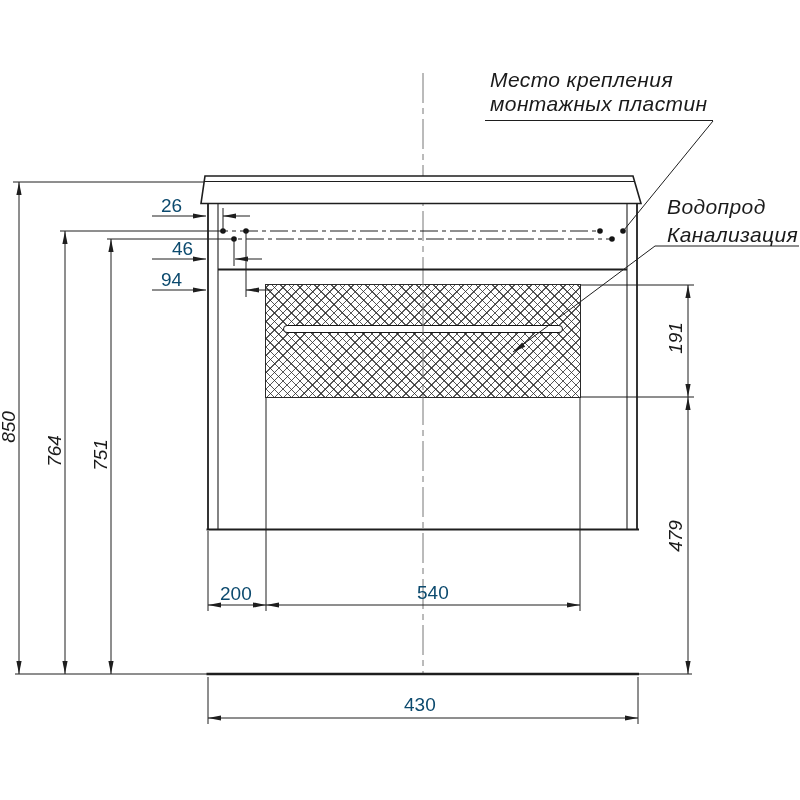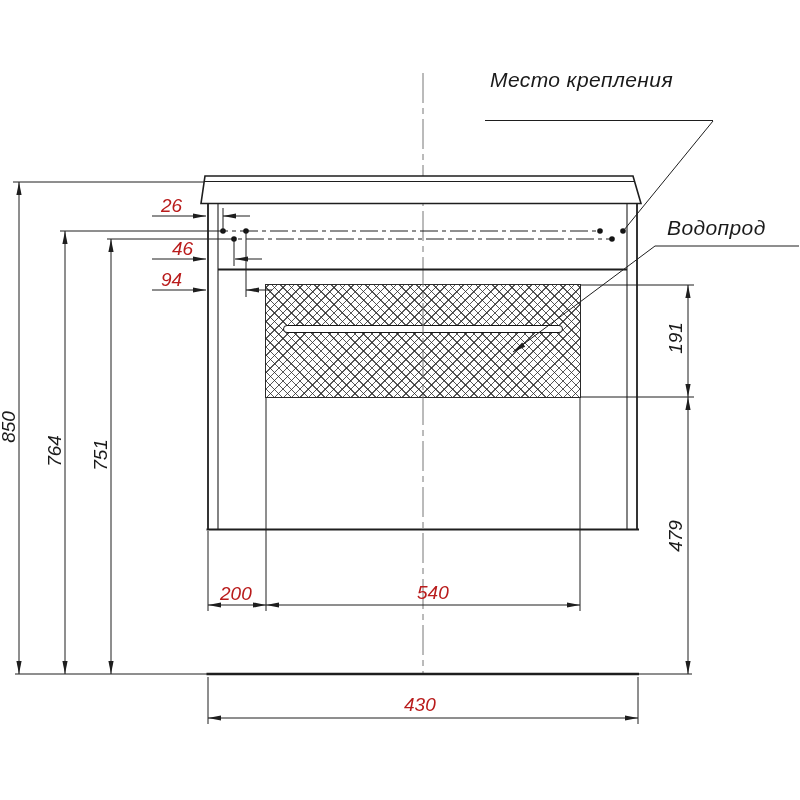--- a/index.html
+++ b/index.html
@@ -7,21 +7,21 @@
     position:relative;width:800px;height:800px;background:#fff;
     font-family:"Liberation Sans","DejaVu Sans",sans-serif;
     color:#1a1a1a;overflow:hidden;
   }
   #stage svg{position:absolute;left:0;top:0;pointer-events:none;}
   .note{
     position:absolute;font-style:italic;font-size:21px;letter-spacing:.4px;
     white-space:nowrap;color:#1a1a1a;
   }
   .hdim{
-    position:absolute;font-style:italic;font-size:19px;white-space:nowrap;color:#b91c1c;
+    position:absolute;font-size:19px;white-space:nowrap;color:#0c4a6e;
   }
   .vdim{
     position:absolute;width:60px;height:20px;display:flex;align-items:center;justify-content:center;
     transform:rotate(-90deg);font-style:italic;font-size:19px;color:#1a1a1a;white-space:nowrap;
   }
   .hatch{
     position:absolute;left:265px;top:284px;width:316px;height:114px;box-sizing:border-box;
     border:1.2px solid #2a2a2a;background-color:#fff;
     background-image:
       repeating-linear-gradient(45deg,transparent 0,transparent 5px,rgba(40,40,40,.78) 5px,rgba(40,40,40,.78) 6px),
@@ -156,21 +156,23 @@
       <path d="M266 605 l-13 -2.6 l0 5.2 z"></path>
       <path d="M266 605 l13 -2.6 l0 5.2 z"></path>
       <path d="M580 605 l-13 -2.6 l0 5.2 z"></path>
       <path d="M208 718 l13 -2.6 l0 5.2 z"></path>
       <path d="M638 718 l-13 -2.6 l0 5.2 z"></path>
       <path d="M513 352 L525.2 346.7 L522.2 342.5 Z"></path>
     </g>
   </svg>
 
   <div class="note" style="left:490px;top:68px">Место крепления</div>
-  <div class="note" style="left:667px;top:216px">Водопрод</div>
+  <div class="note" style="left:490px;top:92px">монтажных пластин</div>
+  <div class="note" style="left:667px;top:195px">Водопрод</div>
+  <div class="note" style="left:667px;top:223px">Канализация</div>
 
   <div class="hdim" style="left:161px;top:195px">26</div>
   <div class="hdim" style="left:172px;top:238px">46</div>
   <div class="hdim" style="left:161px;top:269px">94</div>
   <div class="hdim" style="left:220px;top:583px">200</div>
   <div class="hdim" style="left:417px;top:582px">540</div>
   <div class="hdim" style="left:404px;top:694px">430</div>
 
   <div class="vdim" style="left:-21px;top:417px">850</div>
   <div class="vdim" style="left:25px;top:441px">764</div>

